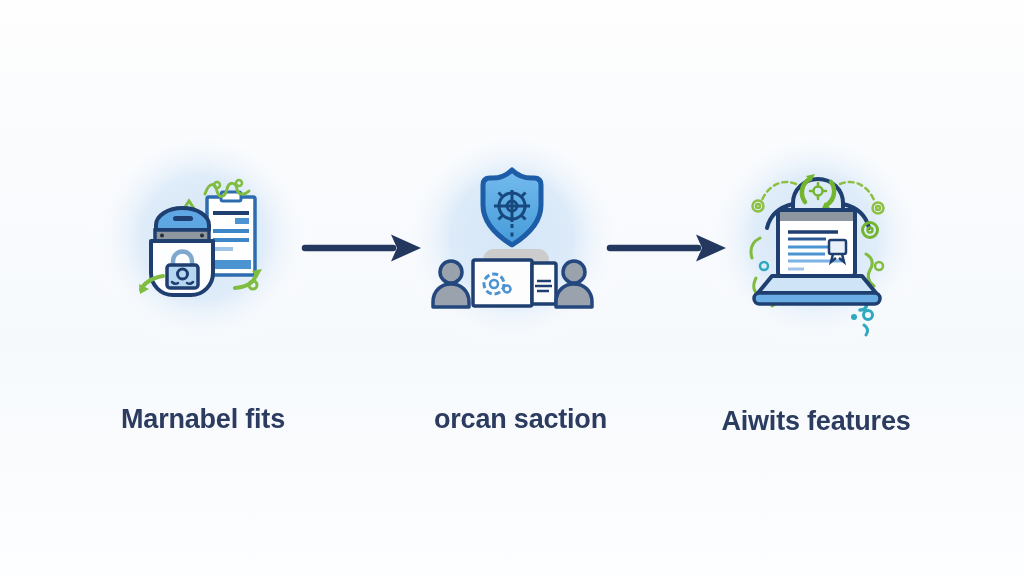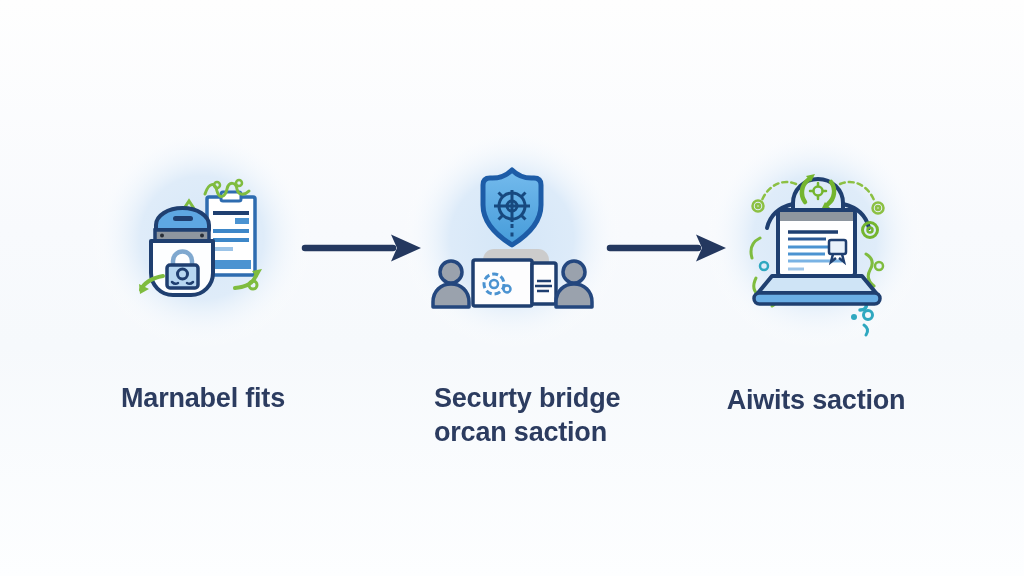--- a/index.html
+++ b/index.html
@@ -15,21 +15,21 @@
   .connector{position:absolute;width:122px;height:44px;top:226px;}
   #arrow-1{left:301px;}
   #arrow-2{left:606px;}
   .step-label{
     position:absolute;color:#2c3c60;font-size:27px;font-weight:600;
     line-height:34px;letter-spacing:-0.2px;
   }
   #label-1{left:75px;top:381px;width:256px;text-align:center;}
   #label-2{left:434px;top:381px;width:240px;text-align:left;}
   #label-3{left:688px;top:383px;width:256px;text-align:center;}
-  .line{display:block;}
+  .line{display:block;margin-top:21px;}
 </style>
 </head>
 <body>
 
 <div class="canvas">
 
   <svg id="step1-icon" class="step-icon" viewBox="0 0 235 250">
     <defs>
       <radialGradient id="halo1" cx="50%" cy="49%" r="50%">
         <stop offset="0%" stop-color="#d6e7f7"></stop>
@@ -220,20 +220,19 @@
   </svg>
   <svg id="arrow-2" class="connector" viewBox="0 0 122 44">
     <line x1="4" y1="22" x2="92" y2="22" stroke="#24385f" stroke-width="6.5" stroke-linecap="round"></line>
     <path d="M90,8.5 L120,22 L90,35.5 L96,22 Z" fill="#24385f"></path>
   </svg>
 
   <div id="label-1" class="step-label">
     <span class="line">Marnabel fits</span>
   </div>
   <div id="label-2" class="step-label">
-    <span class="line">Securty bridge</span>
     <span class="line">orcan saction</span>
   </div>
   <div id="label-3" class="step-label">
-    <span class="line">Aiwits saction</span>
+    <span class="line">Aiwits features</span>
   </div>
 
 </div>
 
 </body></html>

